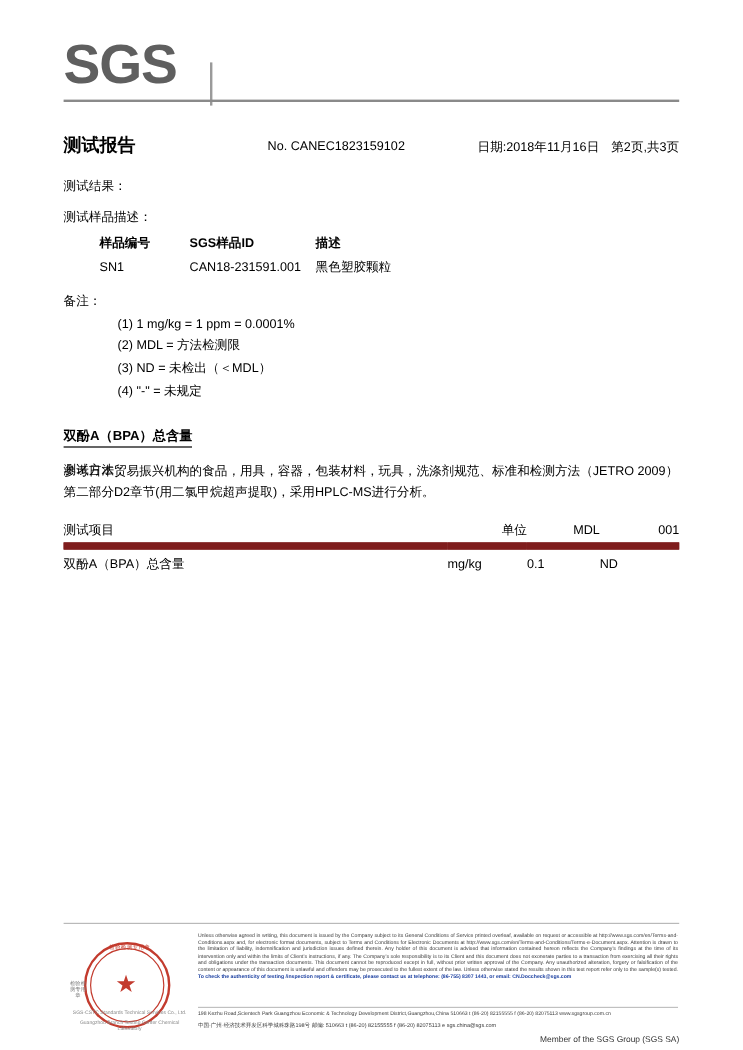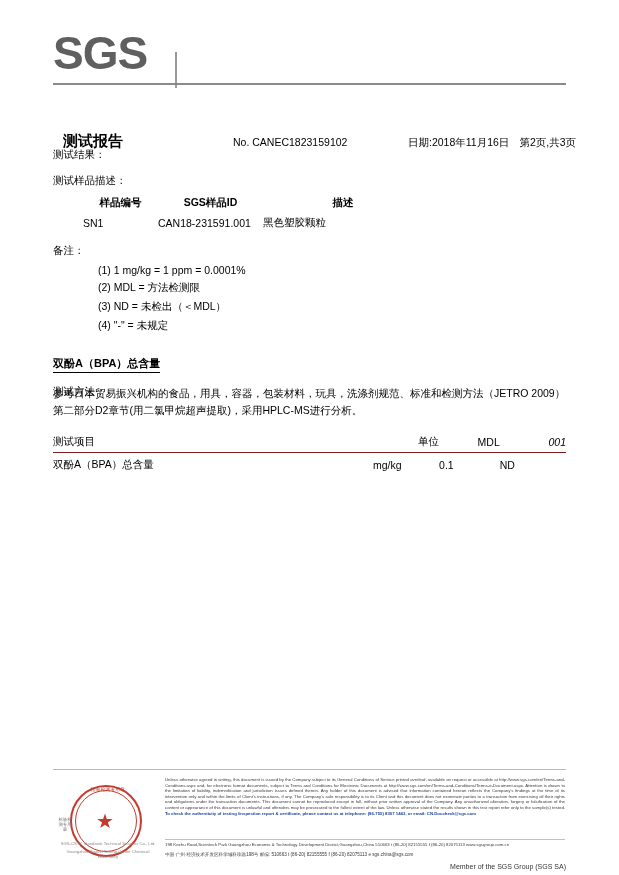--- a/index.html
+++ b/index.html
@@ -54,25 +54,24 @@
     left: 122px;
     top: 22px;
     width: 2px;
     height: 36px;
     background: #9a9a9a;
   }
 
   
   .title-row {
     position: absolute;
-    left: 63px;
+    left: 53px;
     top: 112px;
     width: 513px;
     height: 26px;
-    margin-top: 20px;
   }
   .doc-title {
     position: absolute;
     left: 0;
     top: 0;
     font-size: 15px;
     font-weight: bold;
     color: #000;
   }
   .doc-no {
@@ -116,21 +115,21 @@
   }
 
   
   .sample-table {
     margin-top: 8px;
     margin-left: 30px;
     border-collapse: collapse;
     font-size: 10.5px;
   }
   .sample-table th {
-    text-align: center;
+    text-align: left;
     font-weight: bold;
     padding: 0 0 6px 0;
     font-size: 10.5px;
   }
   .sample-table td {
     padding: 0 0 4px 0;
     font-size: 10.5px;
   }
   .col-sn { width: 75px; }
   .col-id { width: 105px; }
@@ -178,34 +177,34 @@
   .res-table {
     margin-top: 16px;
     width: 100%;
     border-collapse: collapse;
     font-size: 10.5px;
   }
   .res-table th {
     font-weight: normal;
     text-align: left;
     padding: 0 0 3px 0;
-    border-bottom: 1px solid #7f1d1d;
+    border-bottom: 6px solid #7f1d1d;
     font-size: 10.5px;
   }
   .res-table th.c { text-align: right; }
   .res-table td {
     padding: 5px 0 0 0;
     font-size: 10.5px;
   }
   .res-table td.c { }
   .th-item { width: 290px; }
   .th-unit { width: 60px; }
   .th-mdl  { width: 55px; }
   .th-res  { width: 60px; }
-  .italic-u { font-style: italic; }
+  .italic-u { }
 
   
   .footer {
     position: absolute;
     left: 53px;
     top: 775px;
     width: 513px;
   }
   .footer-rule {
     position: absolute;

